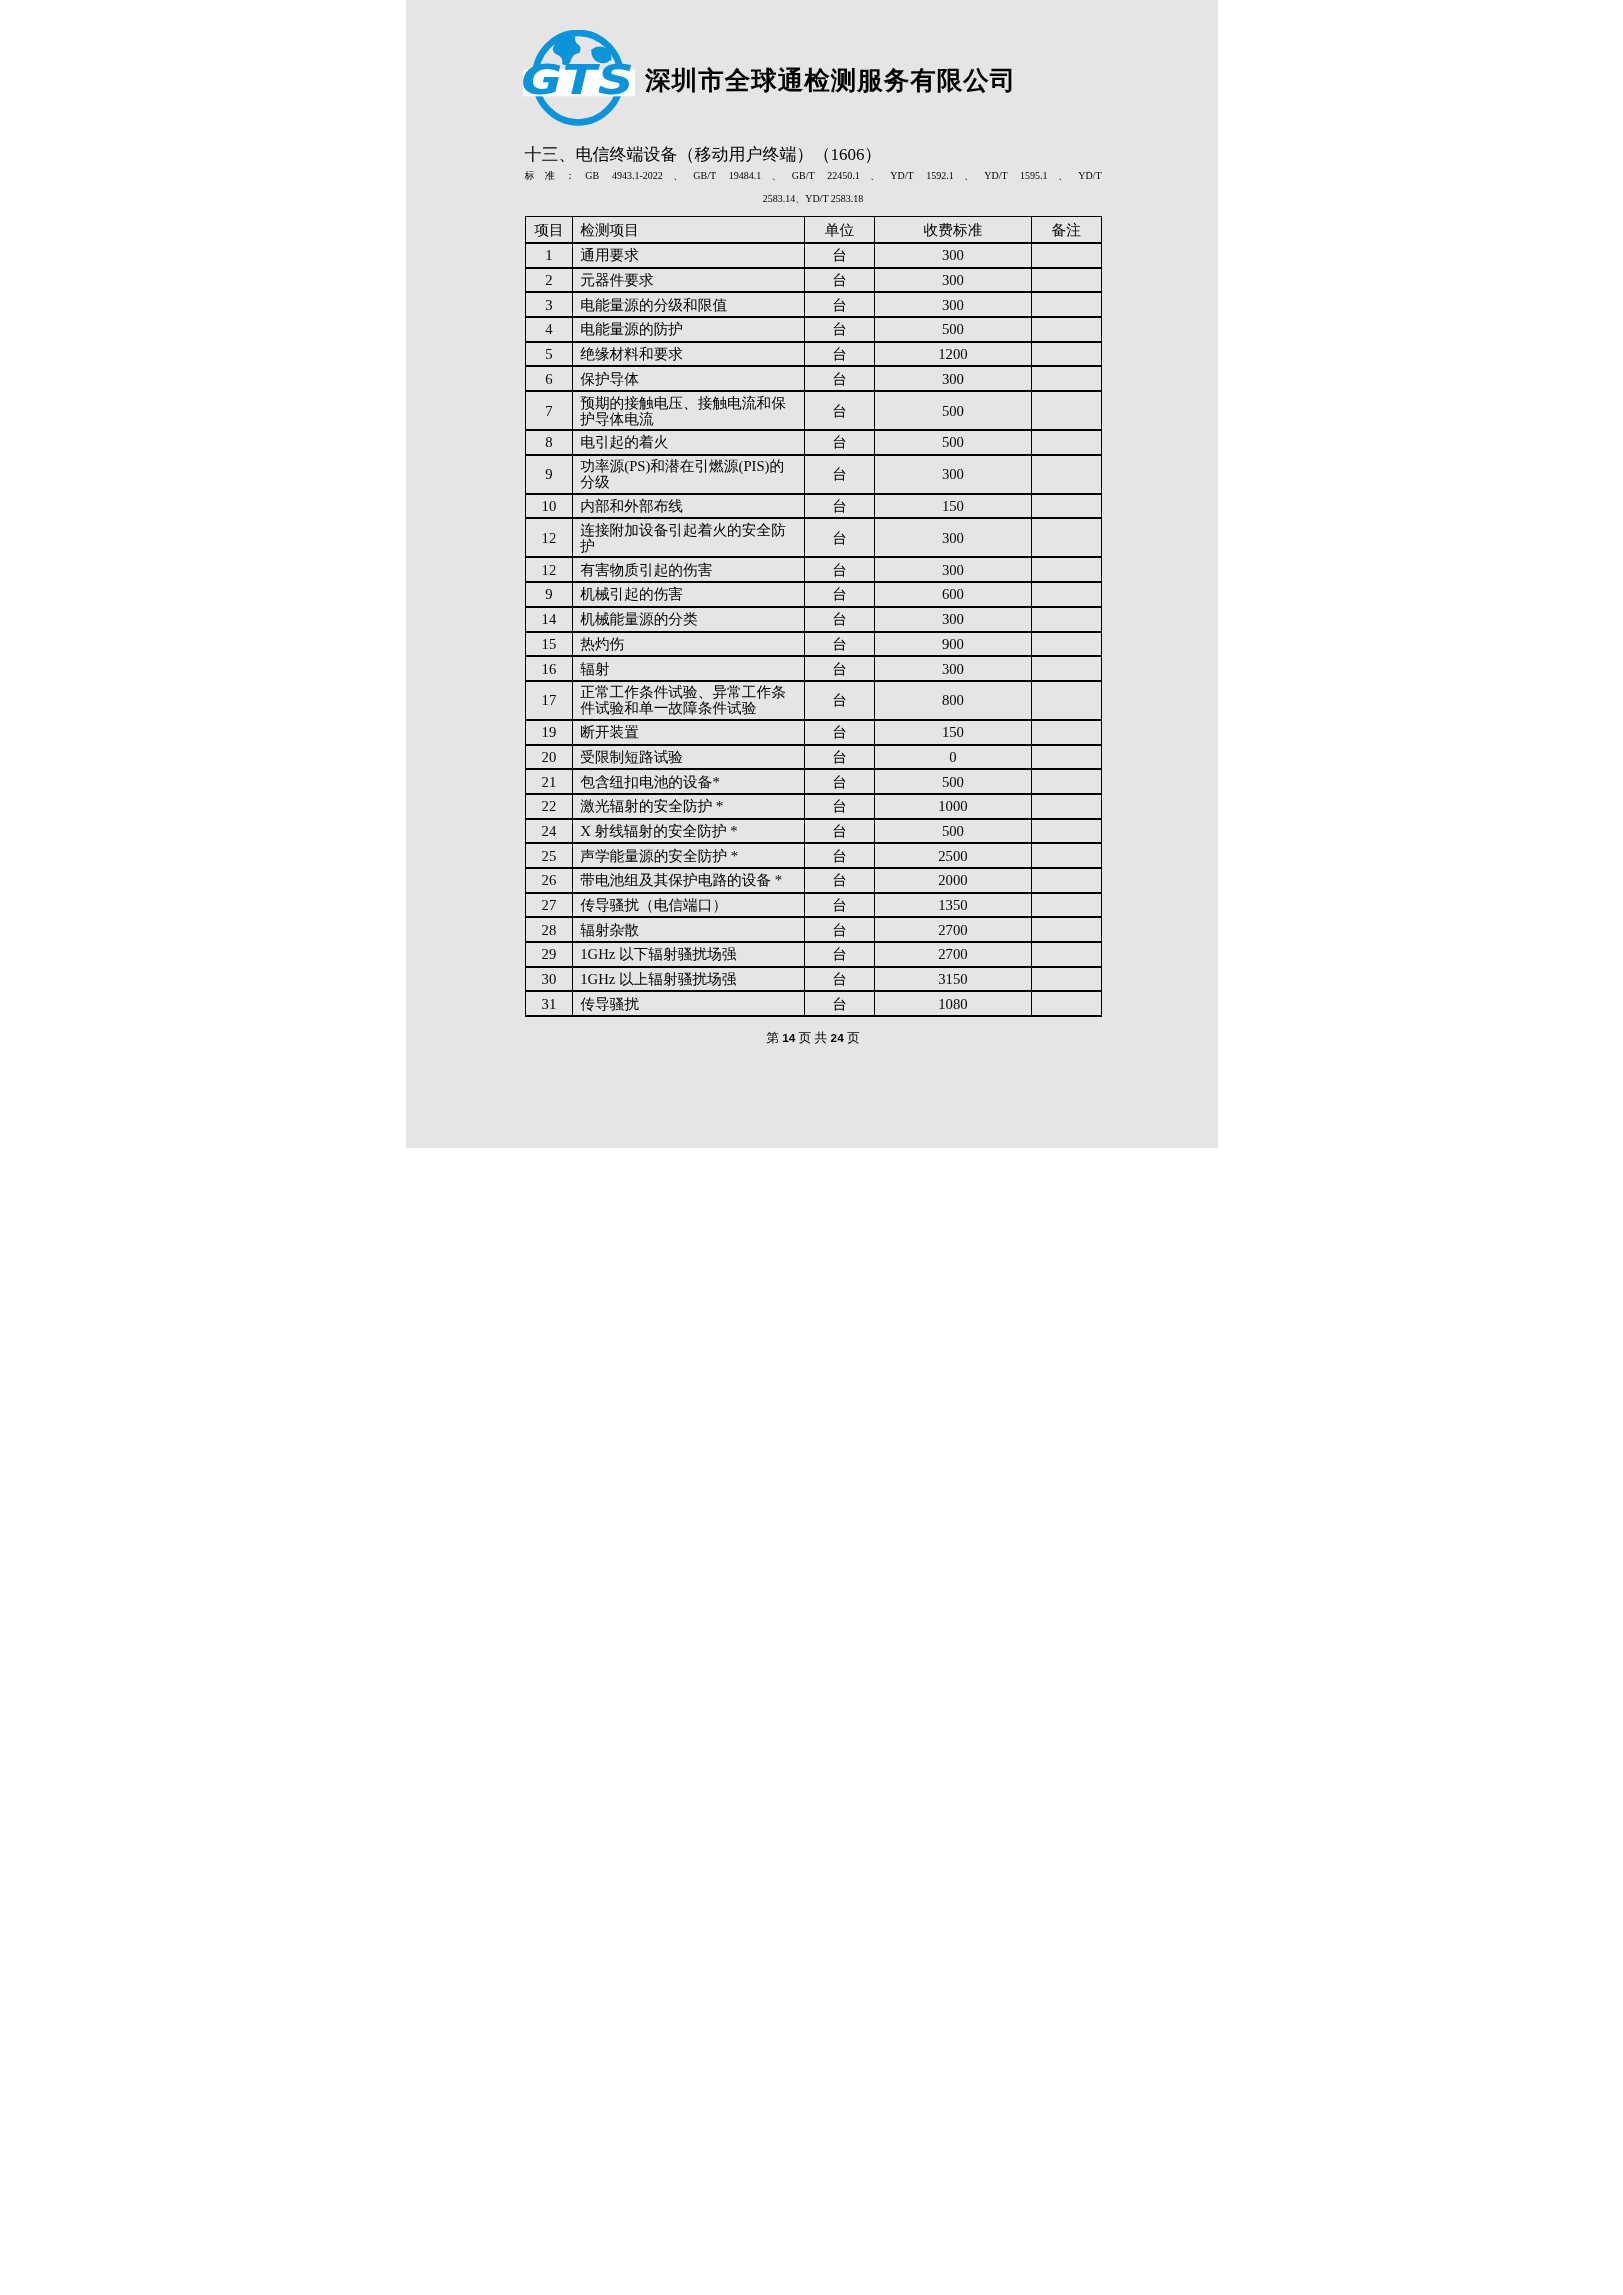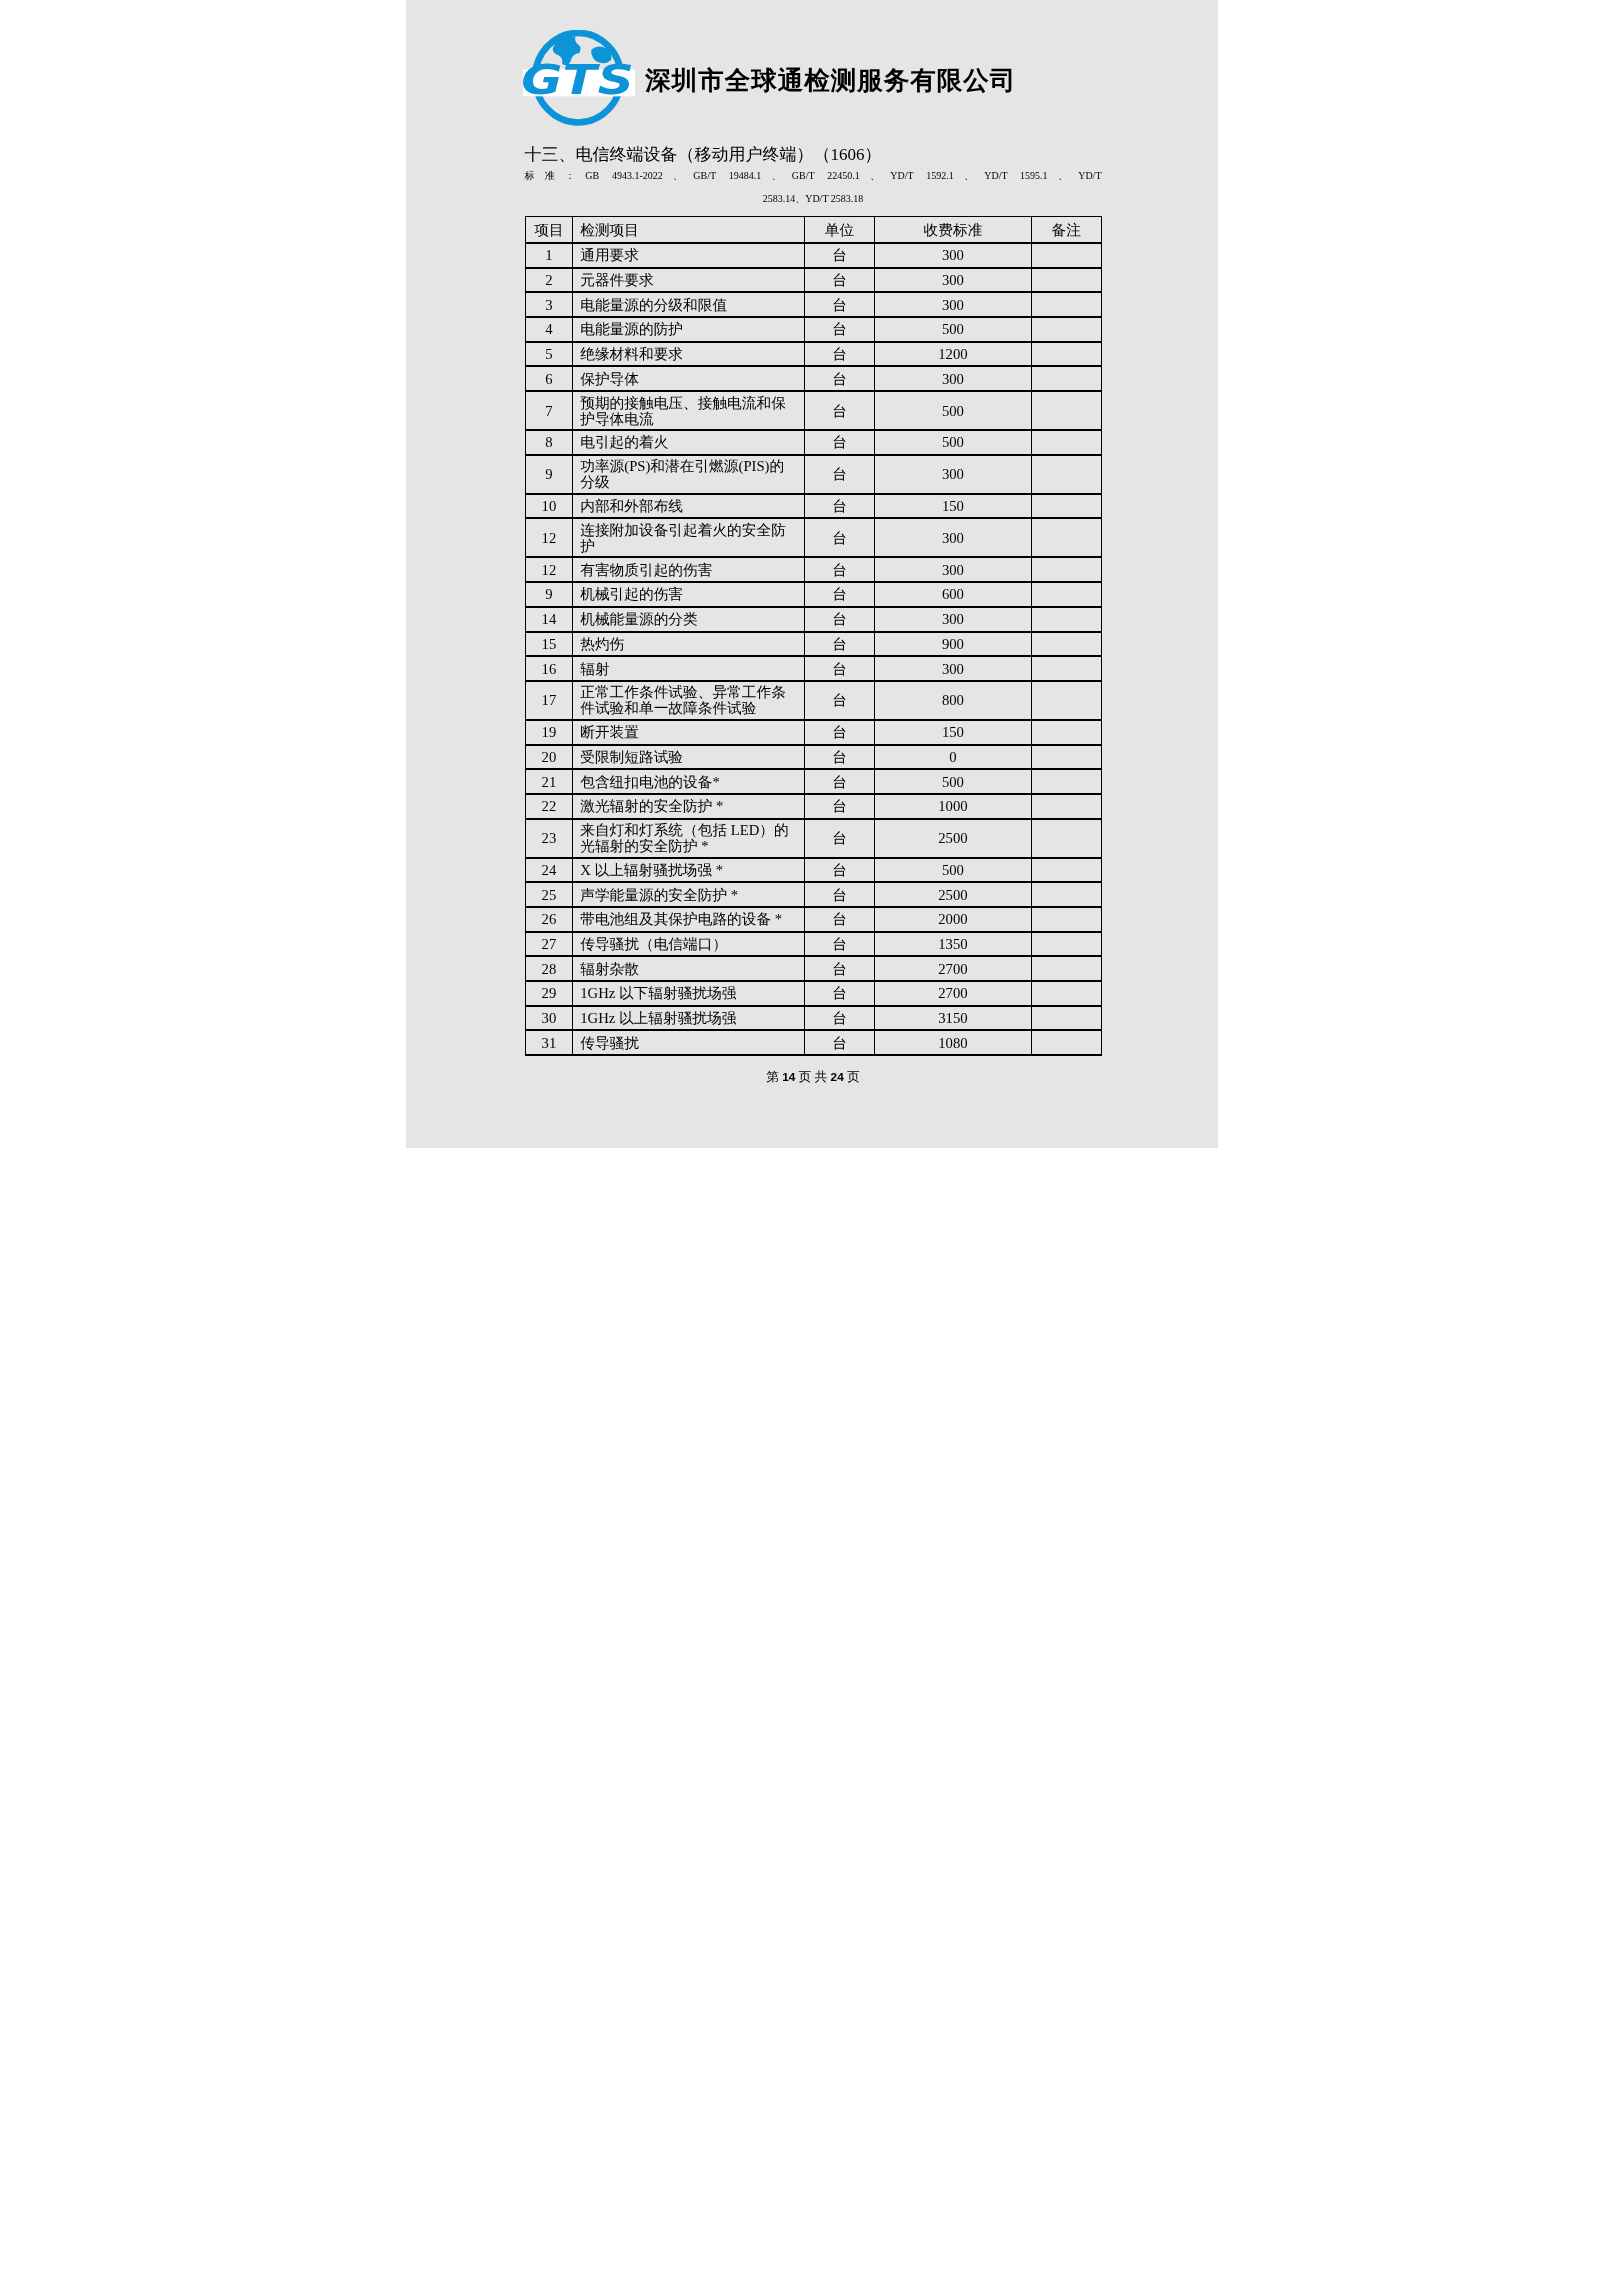--- a/index.html
+++ b/index.html
@@ -290,29 +290,22 @@
             <td class="col-note"></td>
           </tr>
           <tr>
             <td class="col-no">22</td>
             <td class="col-item">激光辐射的安全防护 *</td>
             <td class="col-unit">台</td>
             <td class="col-fee">1000</td>
             <td class="col-note"></td>
           </tr>
           <tr>
-            <td class="col-no">23</td>
-            <td class="col-item">来自灯和灯系统（包括 LED）的光辐射的安全防护 *</td>
-            <td class="col-unit">台</td>
-            <td class="col-fee">2500</td>
-            <td class="col-note"></td>
-          </tr>
-          <tr>
             <td class="col-no">24</td>
-            <td class="col-item">X 以上辐射骚扰场强 *</td>
+            <td class="col-item">X 射线辐射的安全防护 *</td>
             <td class="col-unit">台</td>
             <td class="col-fee">500</td>
             <td class="col-note"></td>
           </tr>
           <tr>
             <td class="col-no">25</td>
             <td class="col-item">声学能量源的安全防护 *</td>
             <td class="col-unit">台</td>
             <td class="col-fee">2500</td>
             <td class="col-note"></td>

